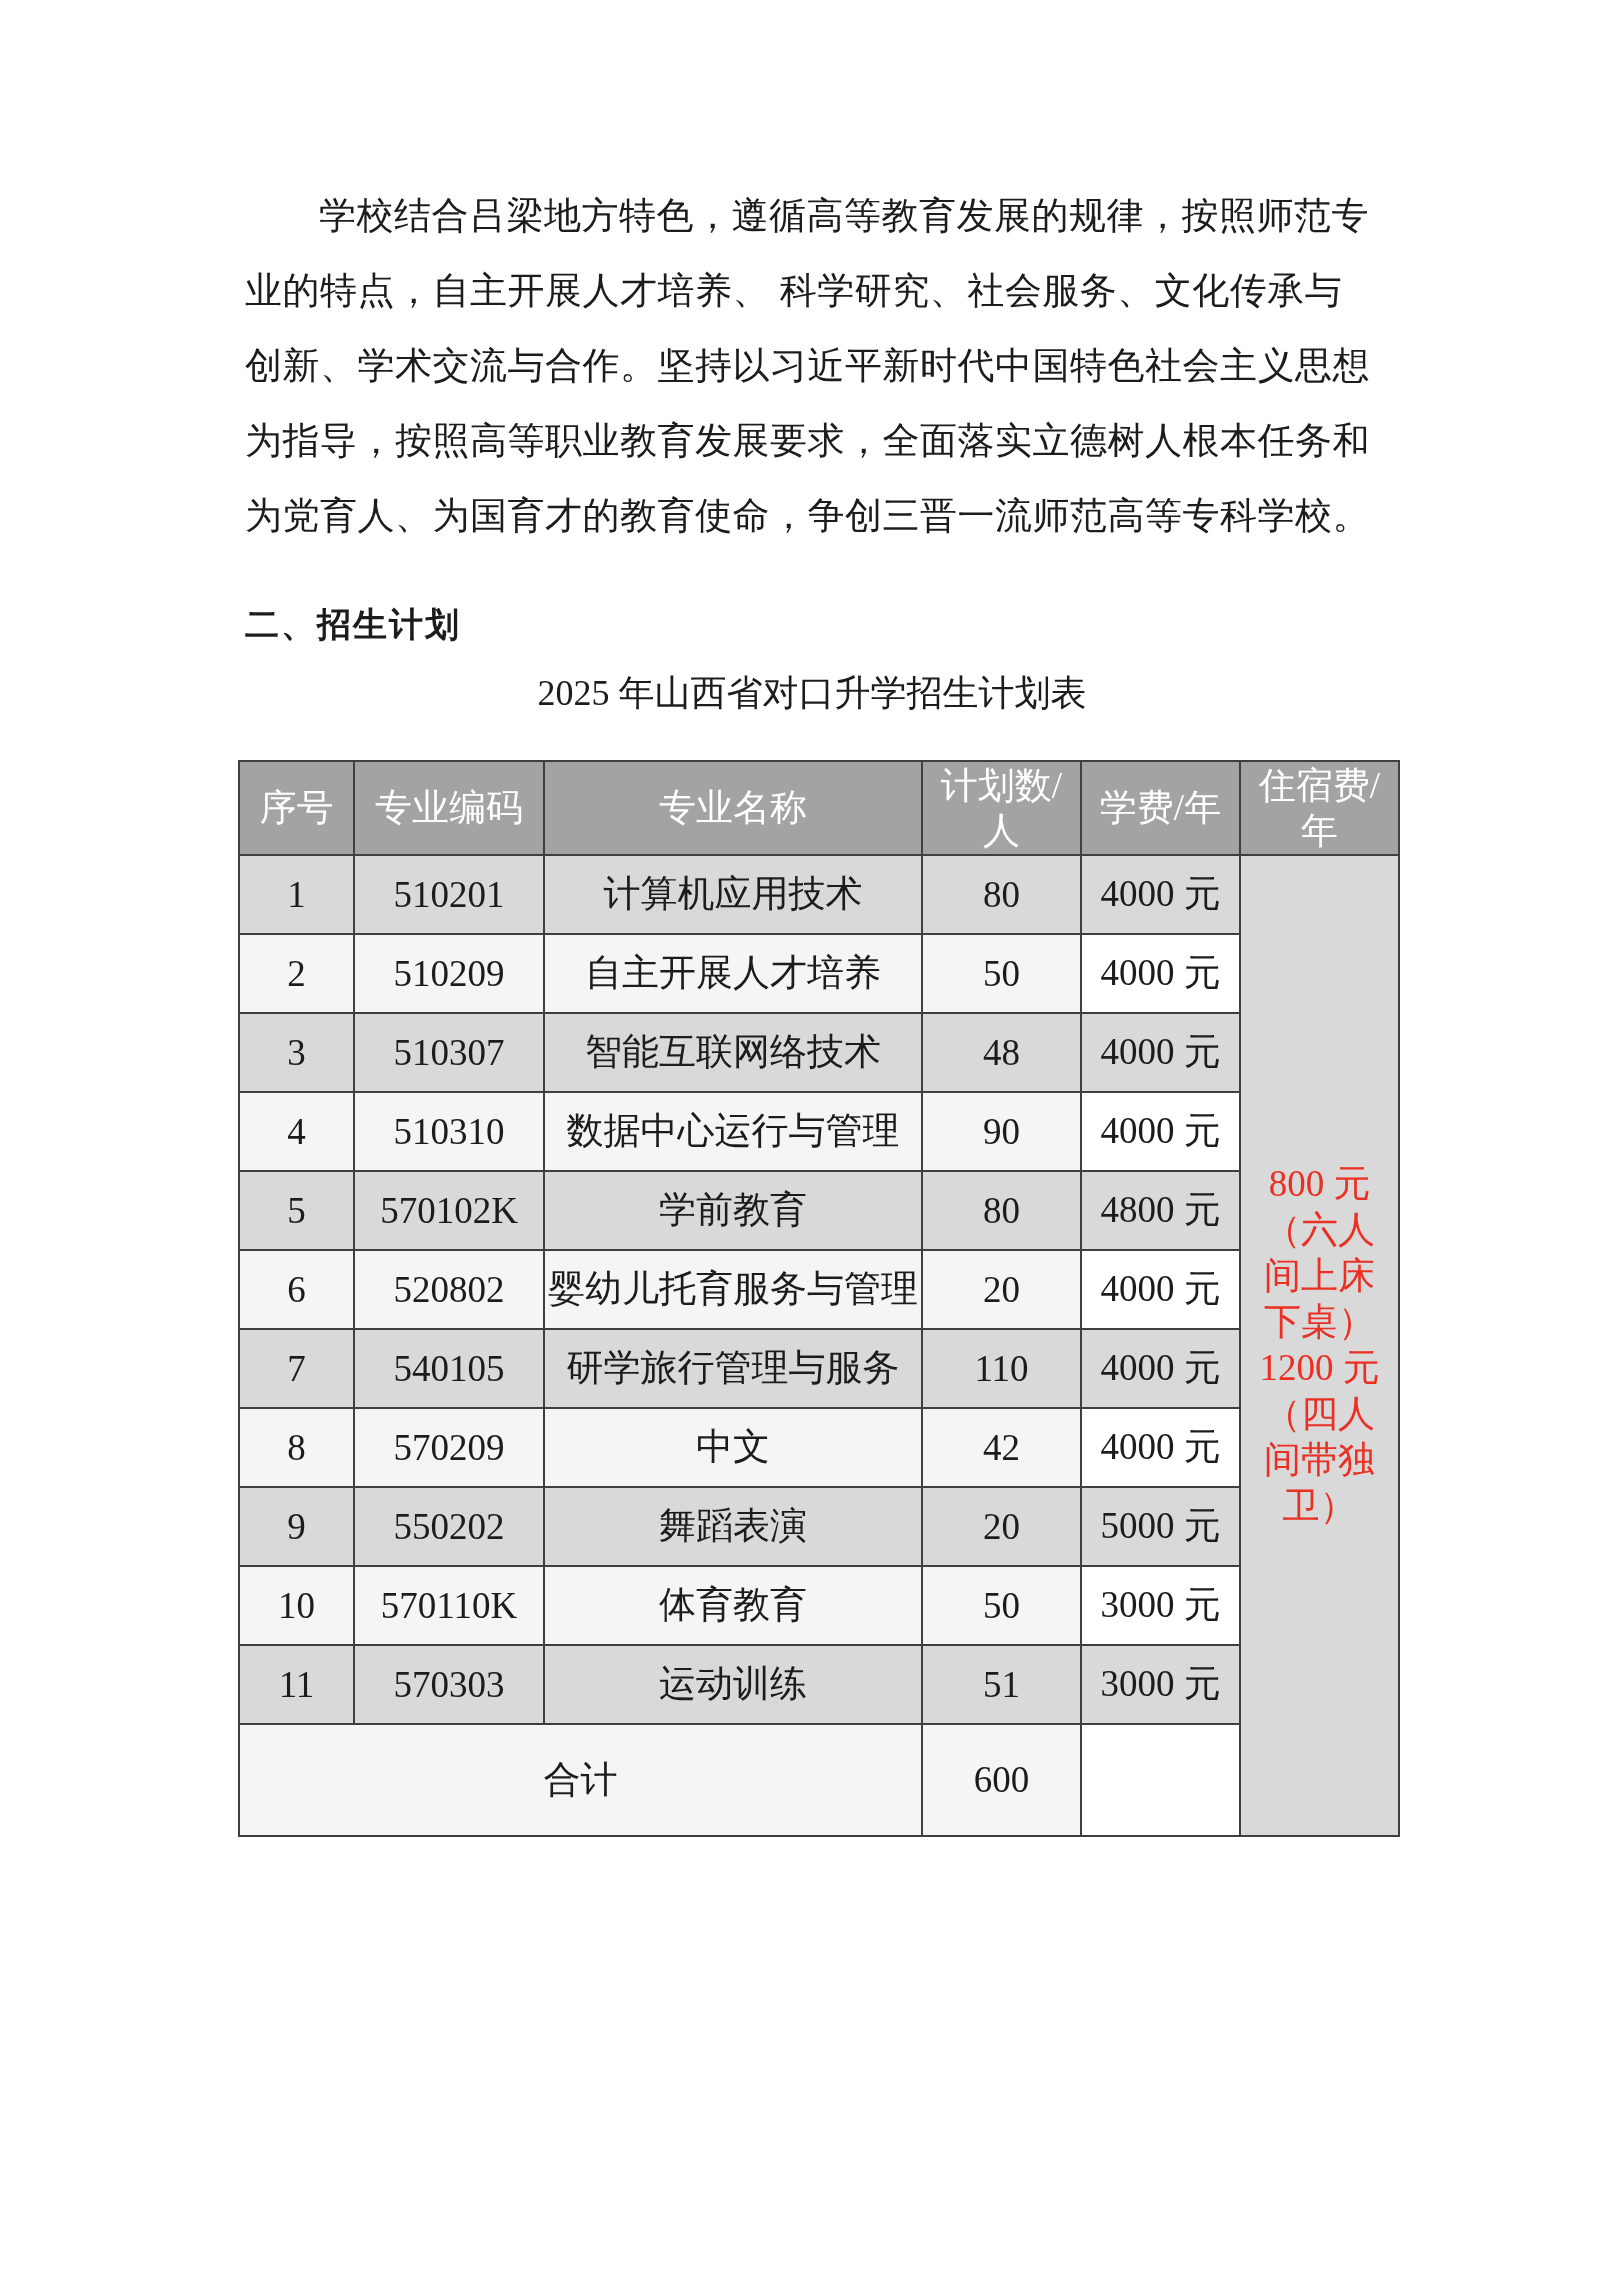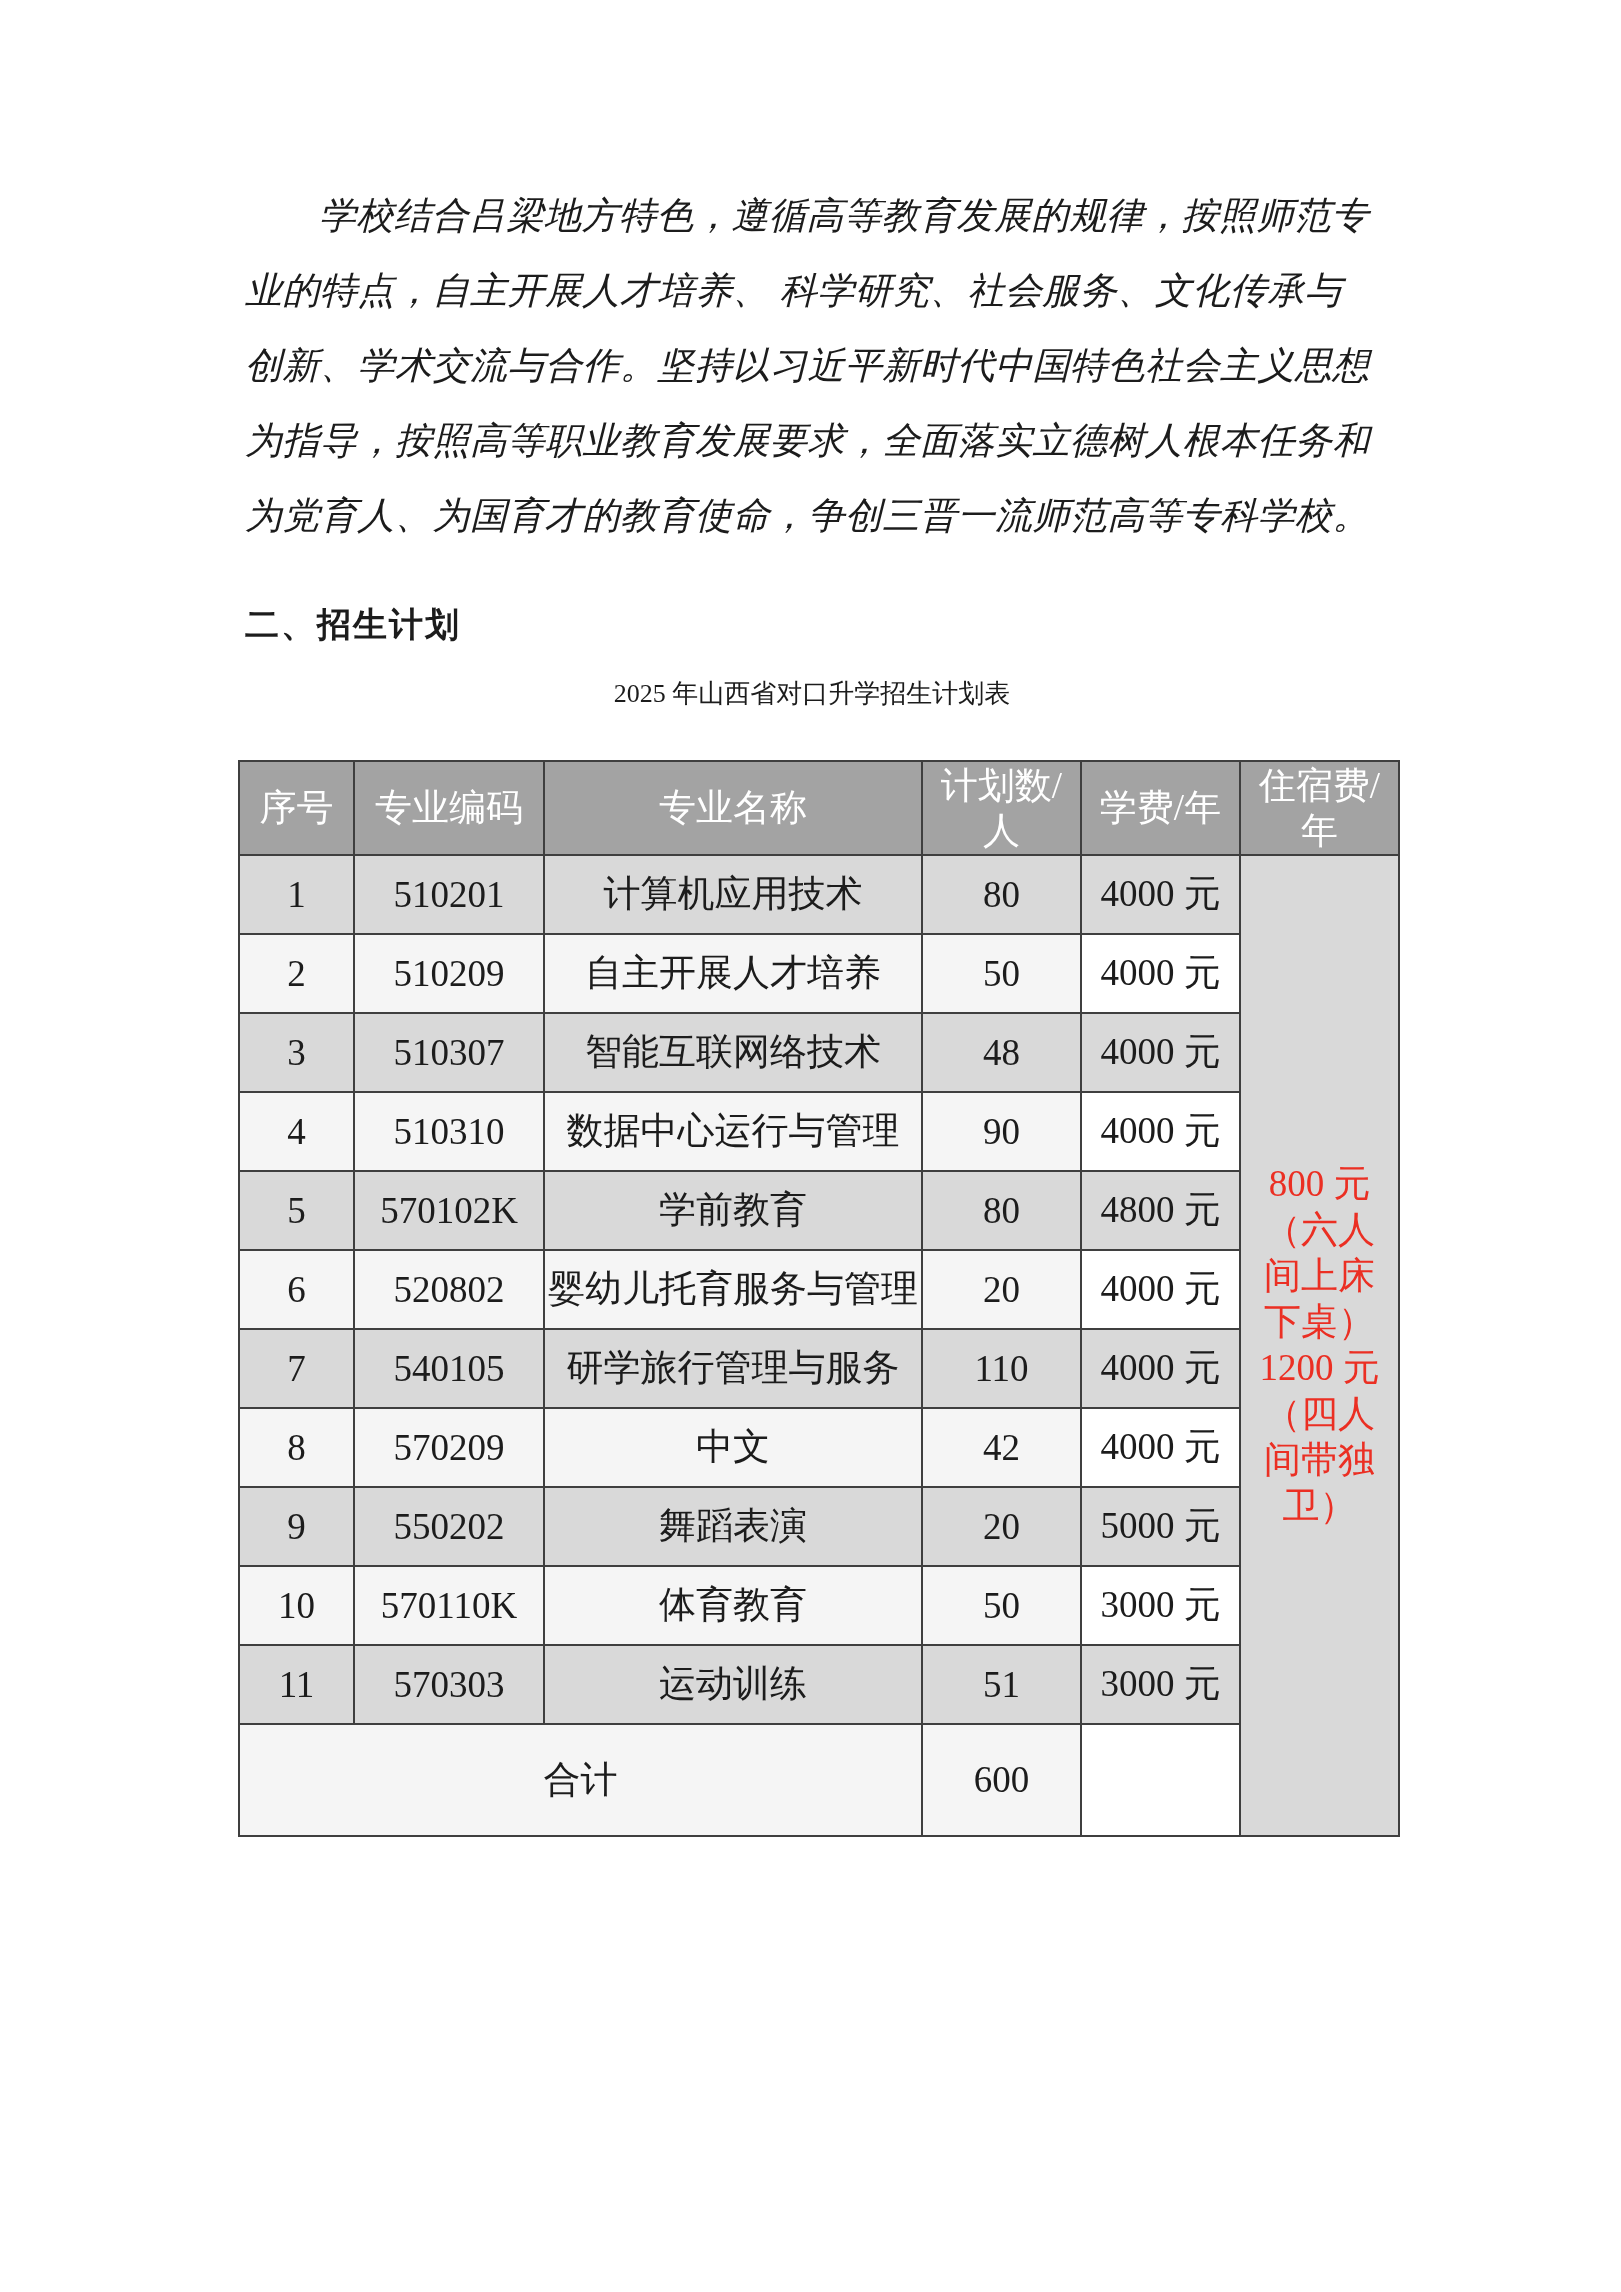--- a/index.html
+++ b/index.html
@@ -18,35 +18,34 @@
     color:var(--text);
   }
   .para{
     margin:178px 241px 0 245px;
     font-size:37px;
     line-height:75px;
     letter-spacing:0.5px;
     text-indent:2em;
     white-space:pre-line;
     text-align:justify;
-    font-style:italic;
   }
   .heading{
     margin:42px 16px 0 245px;
     font-family:"Liberation Sans","DejaVu Sans",sans-serif;
     font-weight:bold;
     font-size:34px;
     line-height:59px;
     letter-spacing:2px;
   }
   .table-title{
     margin:14.7px 0 0 238px;
     width:1148px;
     text-align:center;
-    font-size:26px;
+    font-size:36px;
     line-height:49px;
   }
   table.plan-table{
     margin:42px 0 0 238px;
     width:1148px;
     table-layout:fixed;
     border-collapse:collapse;
     border:2.9px solid var(--border);
   }
   table.plan-table th, table.plan-table td{

